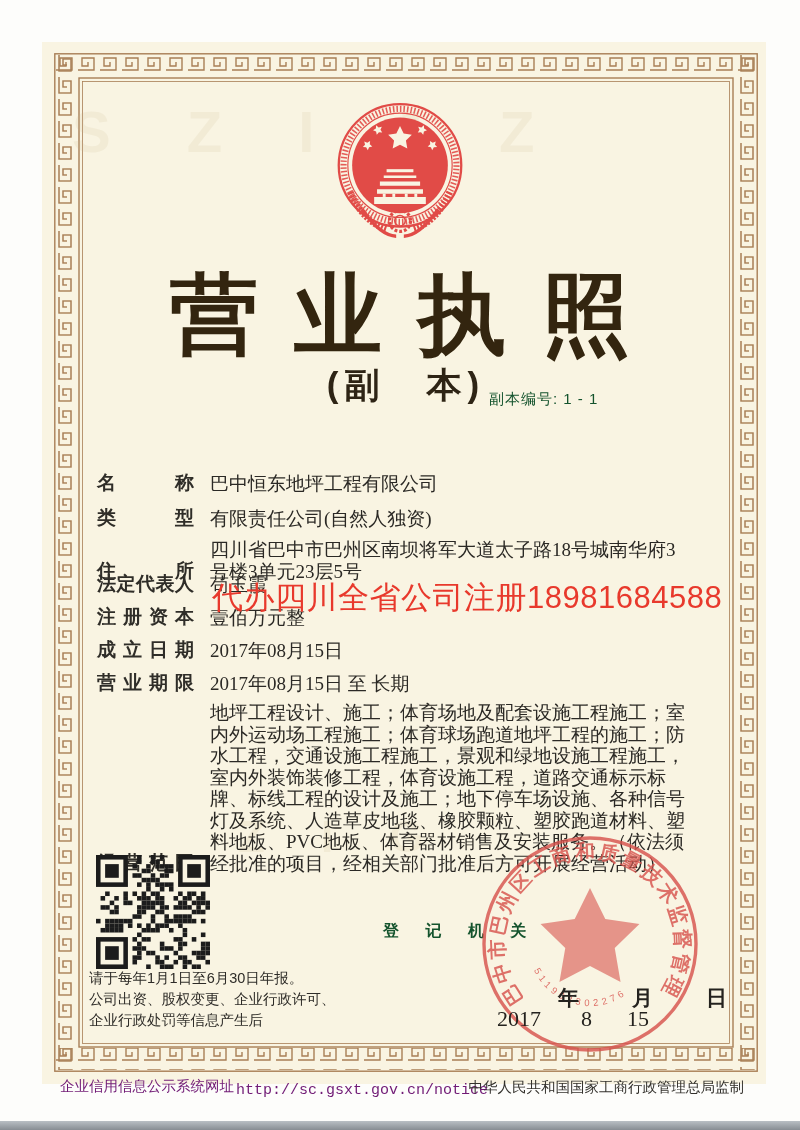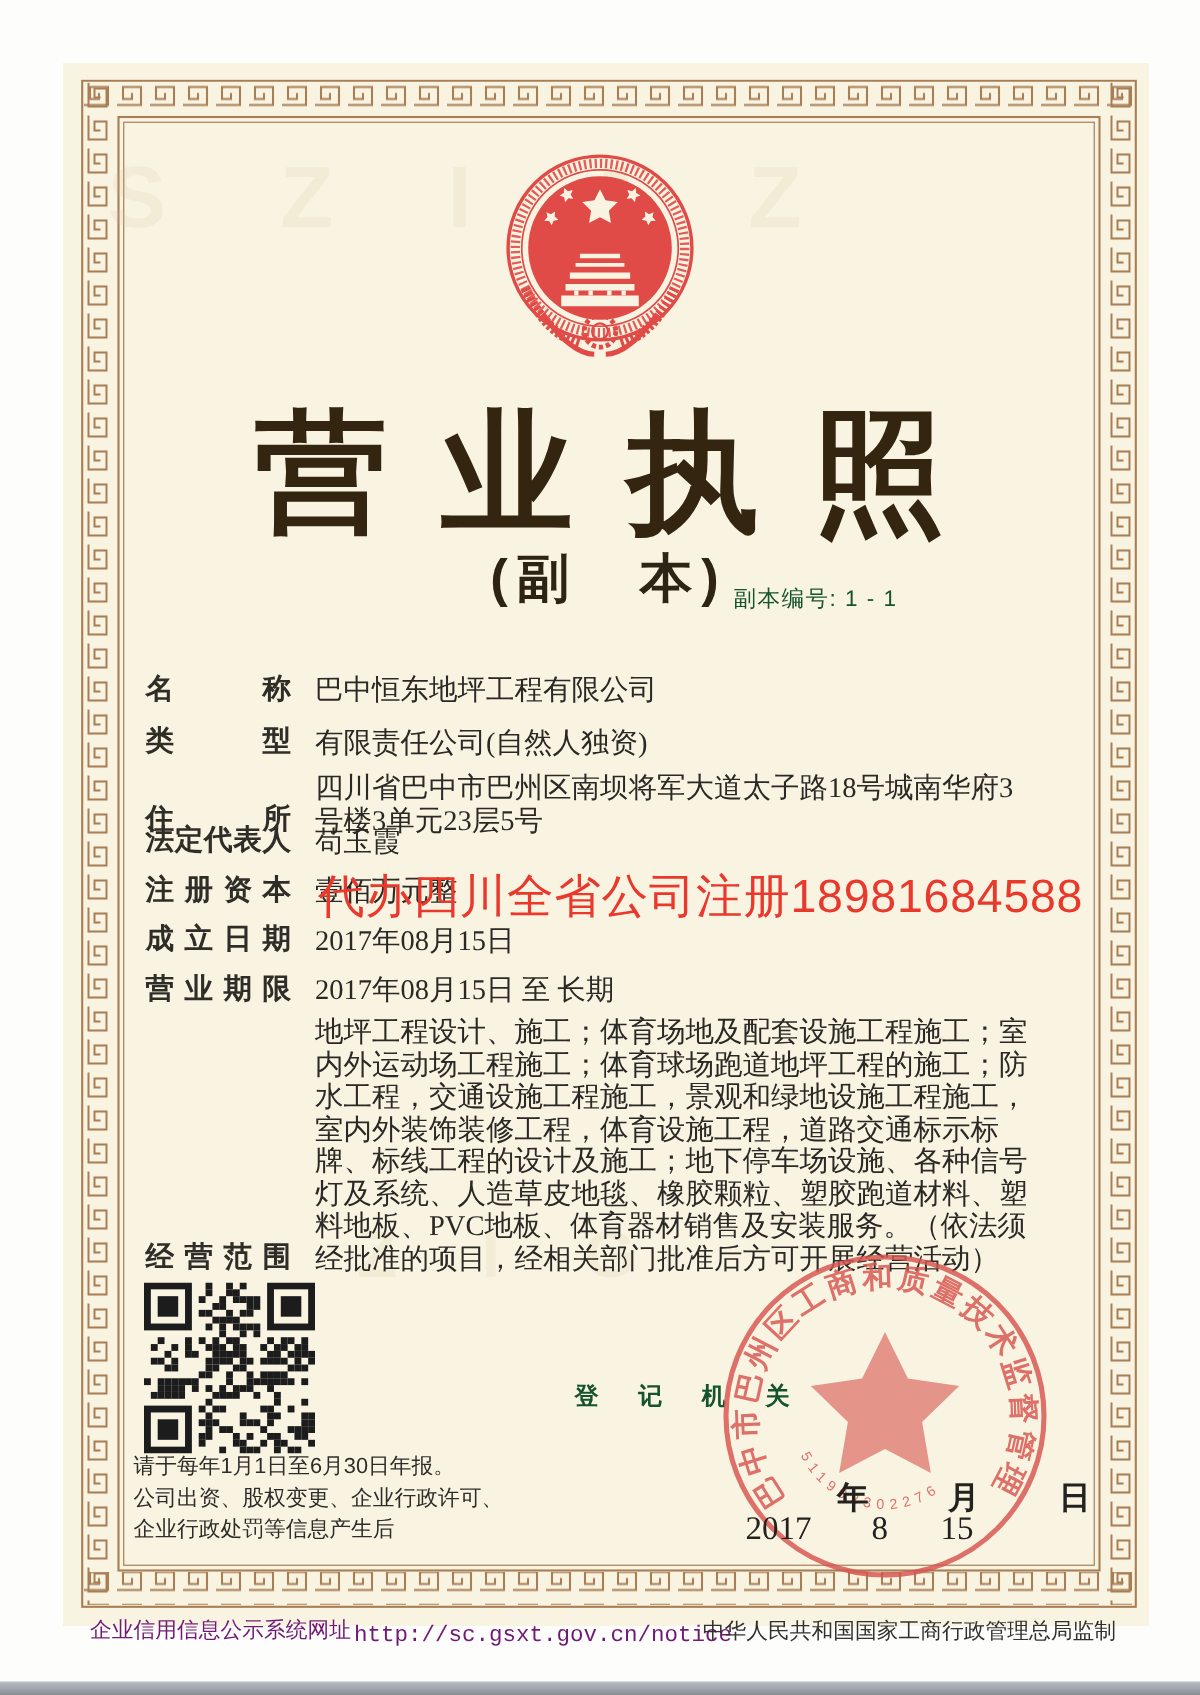--- a/index.html
+++ b/index.html
@@ -22,21 +22,21 @@
   .subtitle{position:absolute;left:6px;right:-6px;top:362px;text-align:center;
          font-size:35px;font-weight:700;color:#2e2415;letter-spacing:6px;}
   .copyno{position:absolute;left:489px;top:390px;font-size:15px;color:#14532d;letter-spacing:1px;}
   .creditline{position:absolute;left:0;right:94px;top:413px;text-align:right;color:#24221e;}
   .creditline .lbl{font-weight:700;font-size:17.5px;margin-right:12px;}
   .creditline .code{font-family:"Liberation Mono",monospace;font-size:17px;letter-spacing:.5px;}
   
   .frow{position:absolute;left:97px;display:flex;align-items:flex-end;}
   .flabel{width:97px;min-width:97px;margin-right:16px;font-size:19px;font-weight:600;color:#2f2d28;
           text-align:justify;text-align-last:justify;line-height:1.18;}
-  .fvalue{width:482px;font-size:19px;color:#2b2925;line-height:21.5px;font-family:"Liberation Serif",serif;}
+  .fvalue{width:482px;font-size:19px;color:#2b2925;line-height:21.5px;font-family:"Liberation Serif",serif;margin-top:24px;}
   .r0{top:449px}.r1{top:484px}.r2{top:515px}.r3{top:550px}.r4{top:583px}.r5{top:616px}.r6{top:649px}.r7{top:678px}
   
   .ad{position:absolute;left:212px;top:577px;font-size:31px;color:#e8392c;font-weight:500;
       white-space:nowrap;letter-spacing:.5px;z-index:9;}
   
   .qr{position:absolute;left:96px;top:855px;width:114px;height:114px;}
   .notes{position:absolute;left:89px;top:968px;font-size:14.5px;line-height:21px;color:#2e2c28;}
   
   .regauth{position:absolute;left:383px;top:921px;font-size:16px;font-weight:600;color:#14532d;letter-spacing:11px;z-index:3;}
   .seal{position:absolute;left:472px;top:826px;width:236px;height:236px;opacity:.82;z-index:6;}

